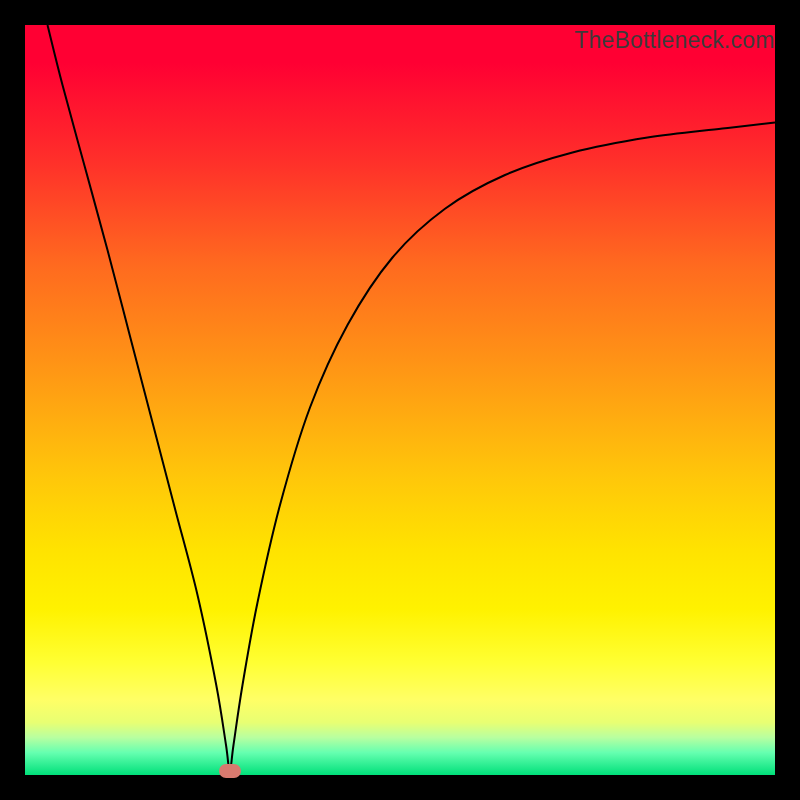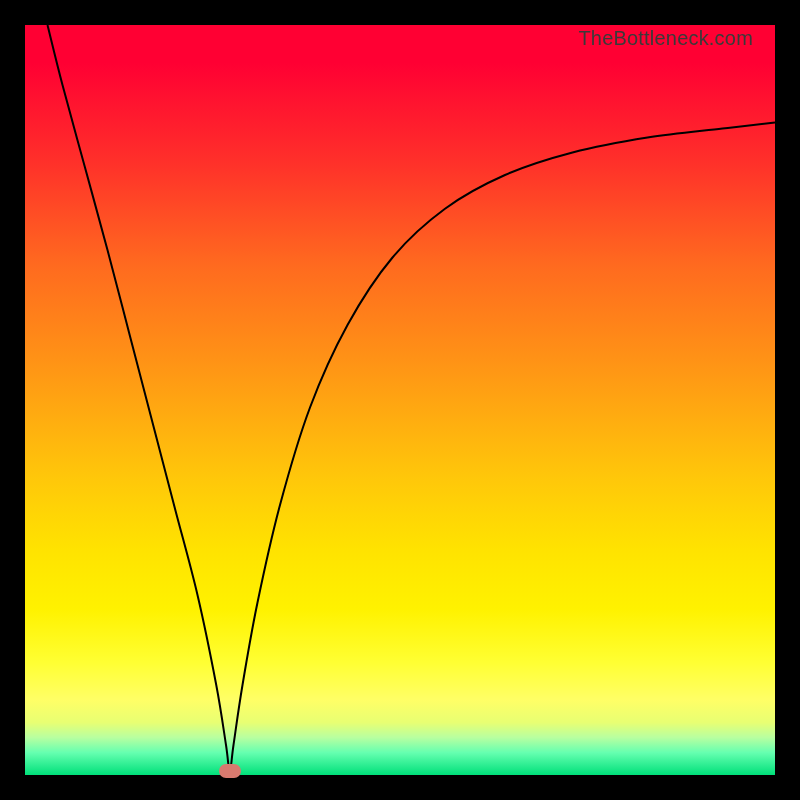--- a/index.html
+++ b/index.html
@@ -44,23 +44,23 @@
     position: absolute;
     left: 0;
     top: 0;
     width: 750px;
     height: 750px;
     overflow: visible;
   }
   .watermark {
     position: absolute;
     top: 2px;
-    right: 22px;
+    right: 0;
     color: #3a3a3a;
-    font-size: 20px;
+    font-size: 23px;
     letter-spacing: 0.2px;
     font-weight: 400;
     user-select: none;
   }
   .marker {
     position: absolute;
     width: 22px;
     height: 14px;
     background: #d87a6f;
     border-radius: 7px;

